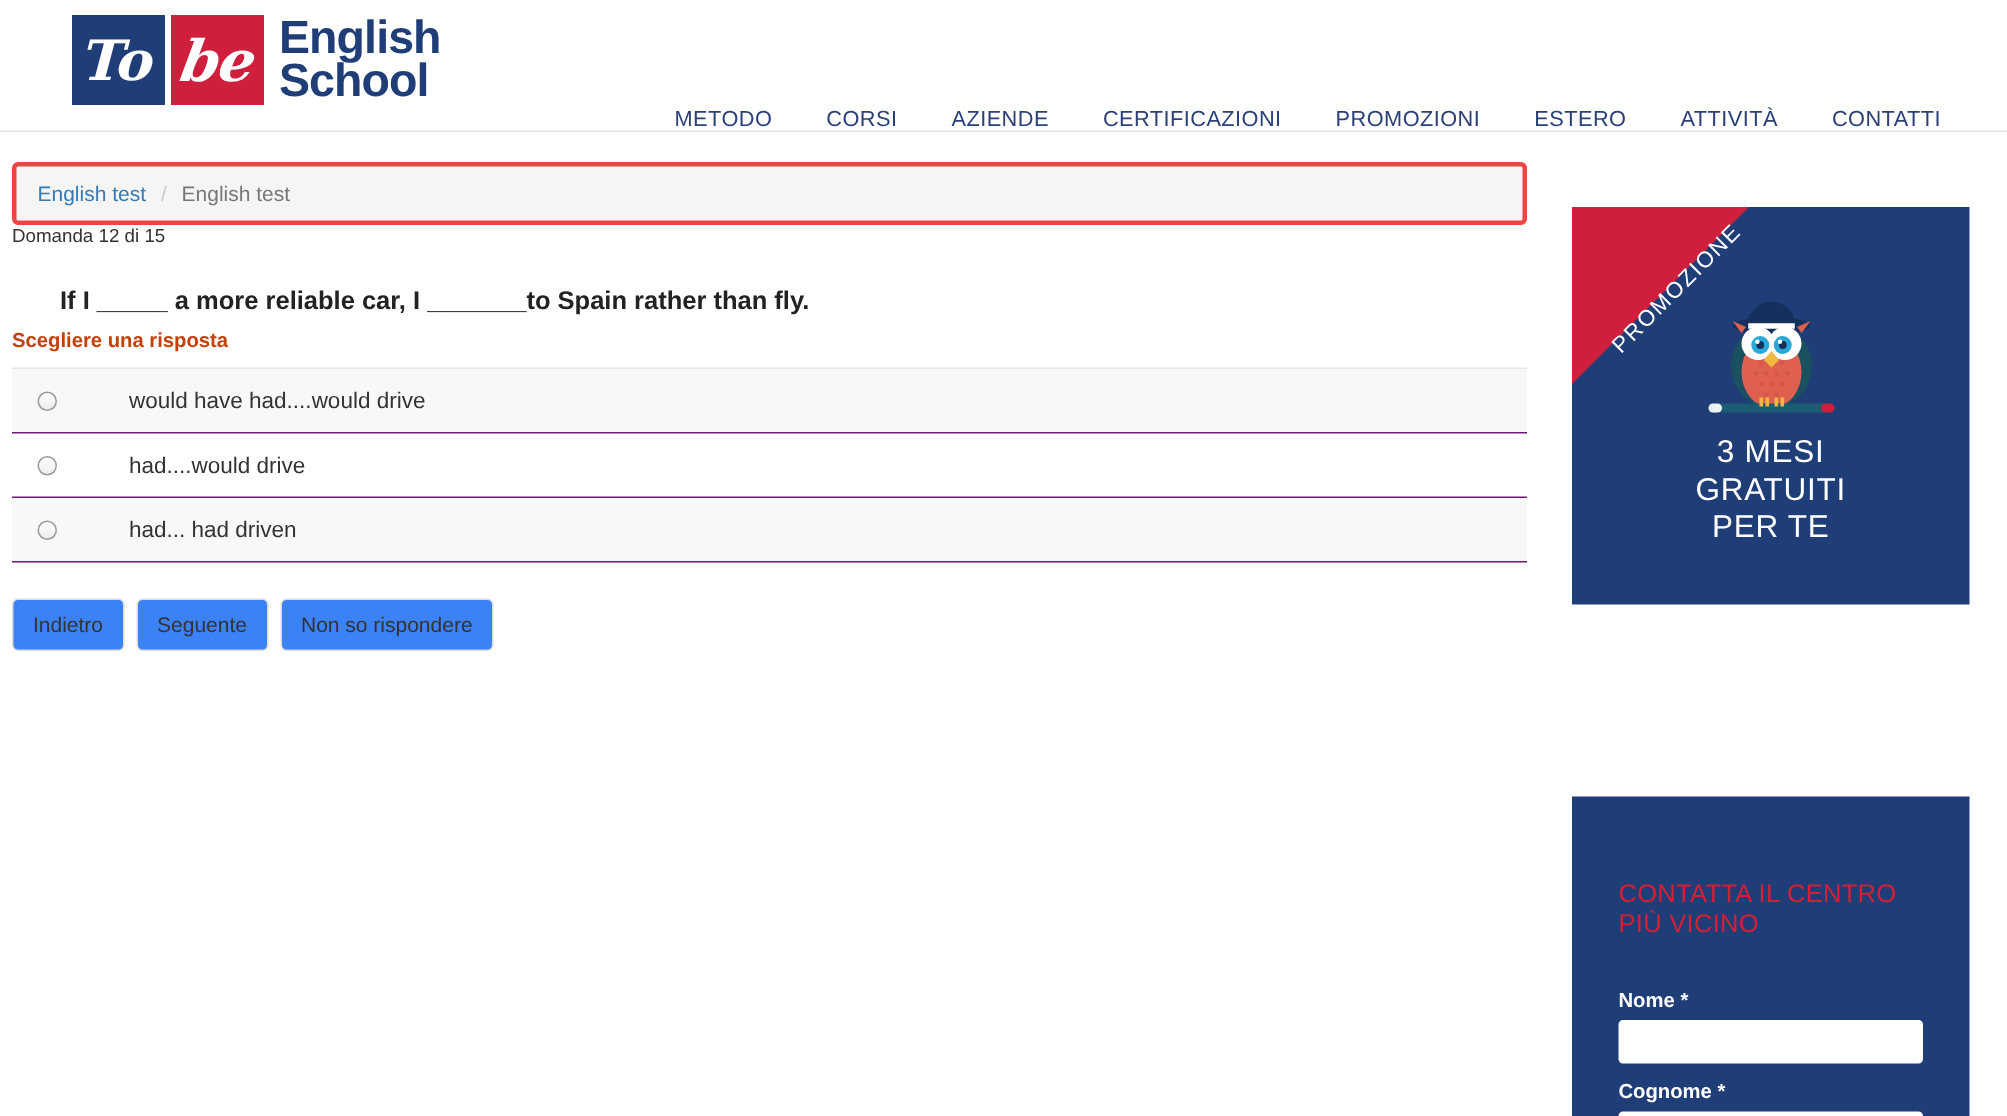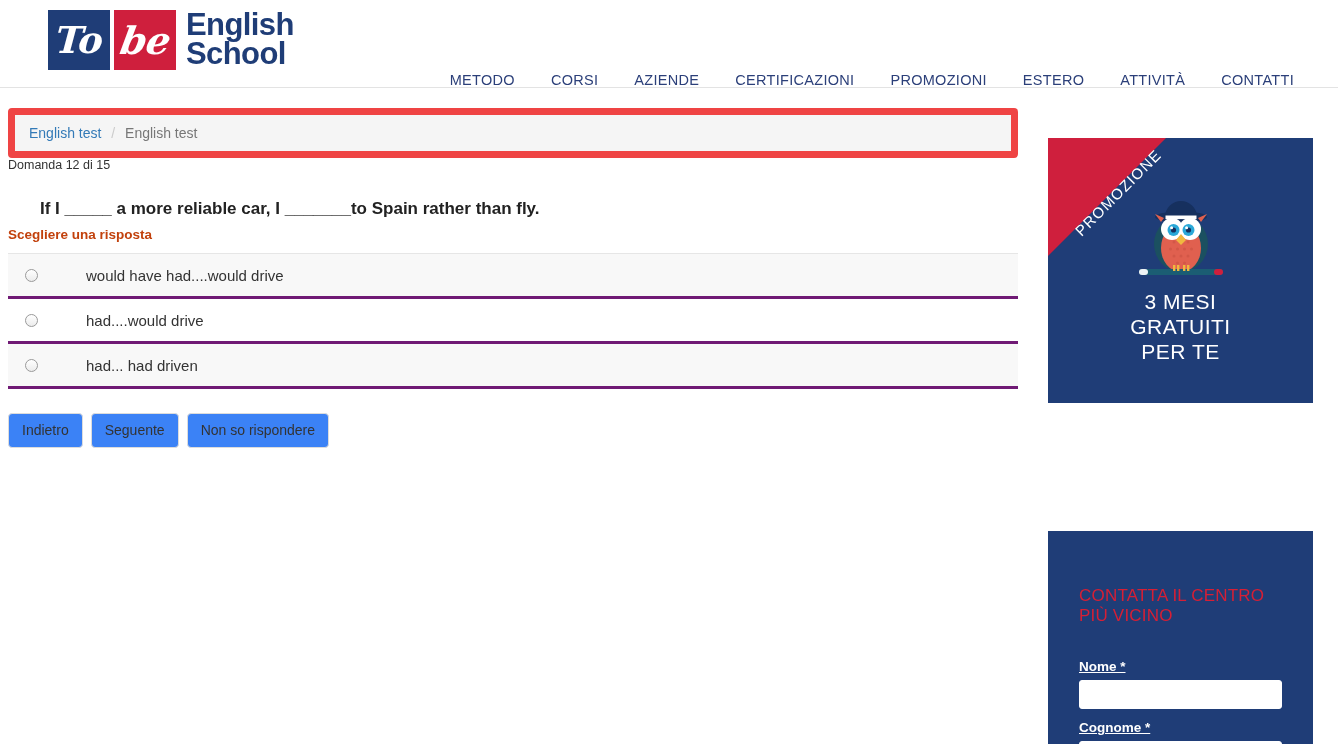--- a/index.html
+++ b/index.html
@@ -102,21 +102,21 @@
   .side-col {
     position: absolute;
     left: 1048px;
     top: 50px;
     width: 265px;
   }
 
   
   .breadcrumb {
     background: #f5f5f5;
-    border: 7px solid #ef4444;
+    border: 3px solid #ef4444;
     border-radius: 4px;
     padding: 10px 14px;
     font-size: 14px;
     box-sizing: border-box;
   }
   .crumb-link {
     color: #337ab7;
     text-decoration: none;
     cursor: pointer;
   }
@@ -146,21 +146,21 @@
     color: #c2410c;
   }
   .answers {
     margin-top: 11px;
     border-top: 1px solid #e6e6e6;
   }
   .answer-row {
     display: flex;
     align-items: center;
     height: 42px;
-    border-bottom: 3px solid #701a75;
+    border-bottom: 1px solid #701a75;
     cursor: pointer;
   }
   .answer-row.alt { background: #f8f8f8; }
   .radio {
     width: 13px;
     height: 13px;
     border-radius: 50%;
     border: 1px solid #9a9a9a;
     background: linear-gradient(#ffffff, #ececec);
     margin-left: 17px;
@@ -257,21 +257,20 @@
     font-size: 17px;
     line-height: 1.15;
     letter-spacing: 0.2px;
     margin-bottom: 34px;
   }
   .field-label {
     color: #ffffff;
     font-size: 13.5px;
     font-weight: bold;
     margin-bottom: 6px;
-    text-decoration: underline;
   }
   .field-input {
     display: block;
     width: 203px;
     height: 29px;
     background: #ffffff;
     border: 1px solid #ffffff;
     border-radius: 3px;
     margin-bottom: 11px;
     box-sizing: border-box;

